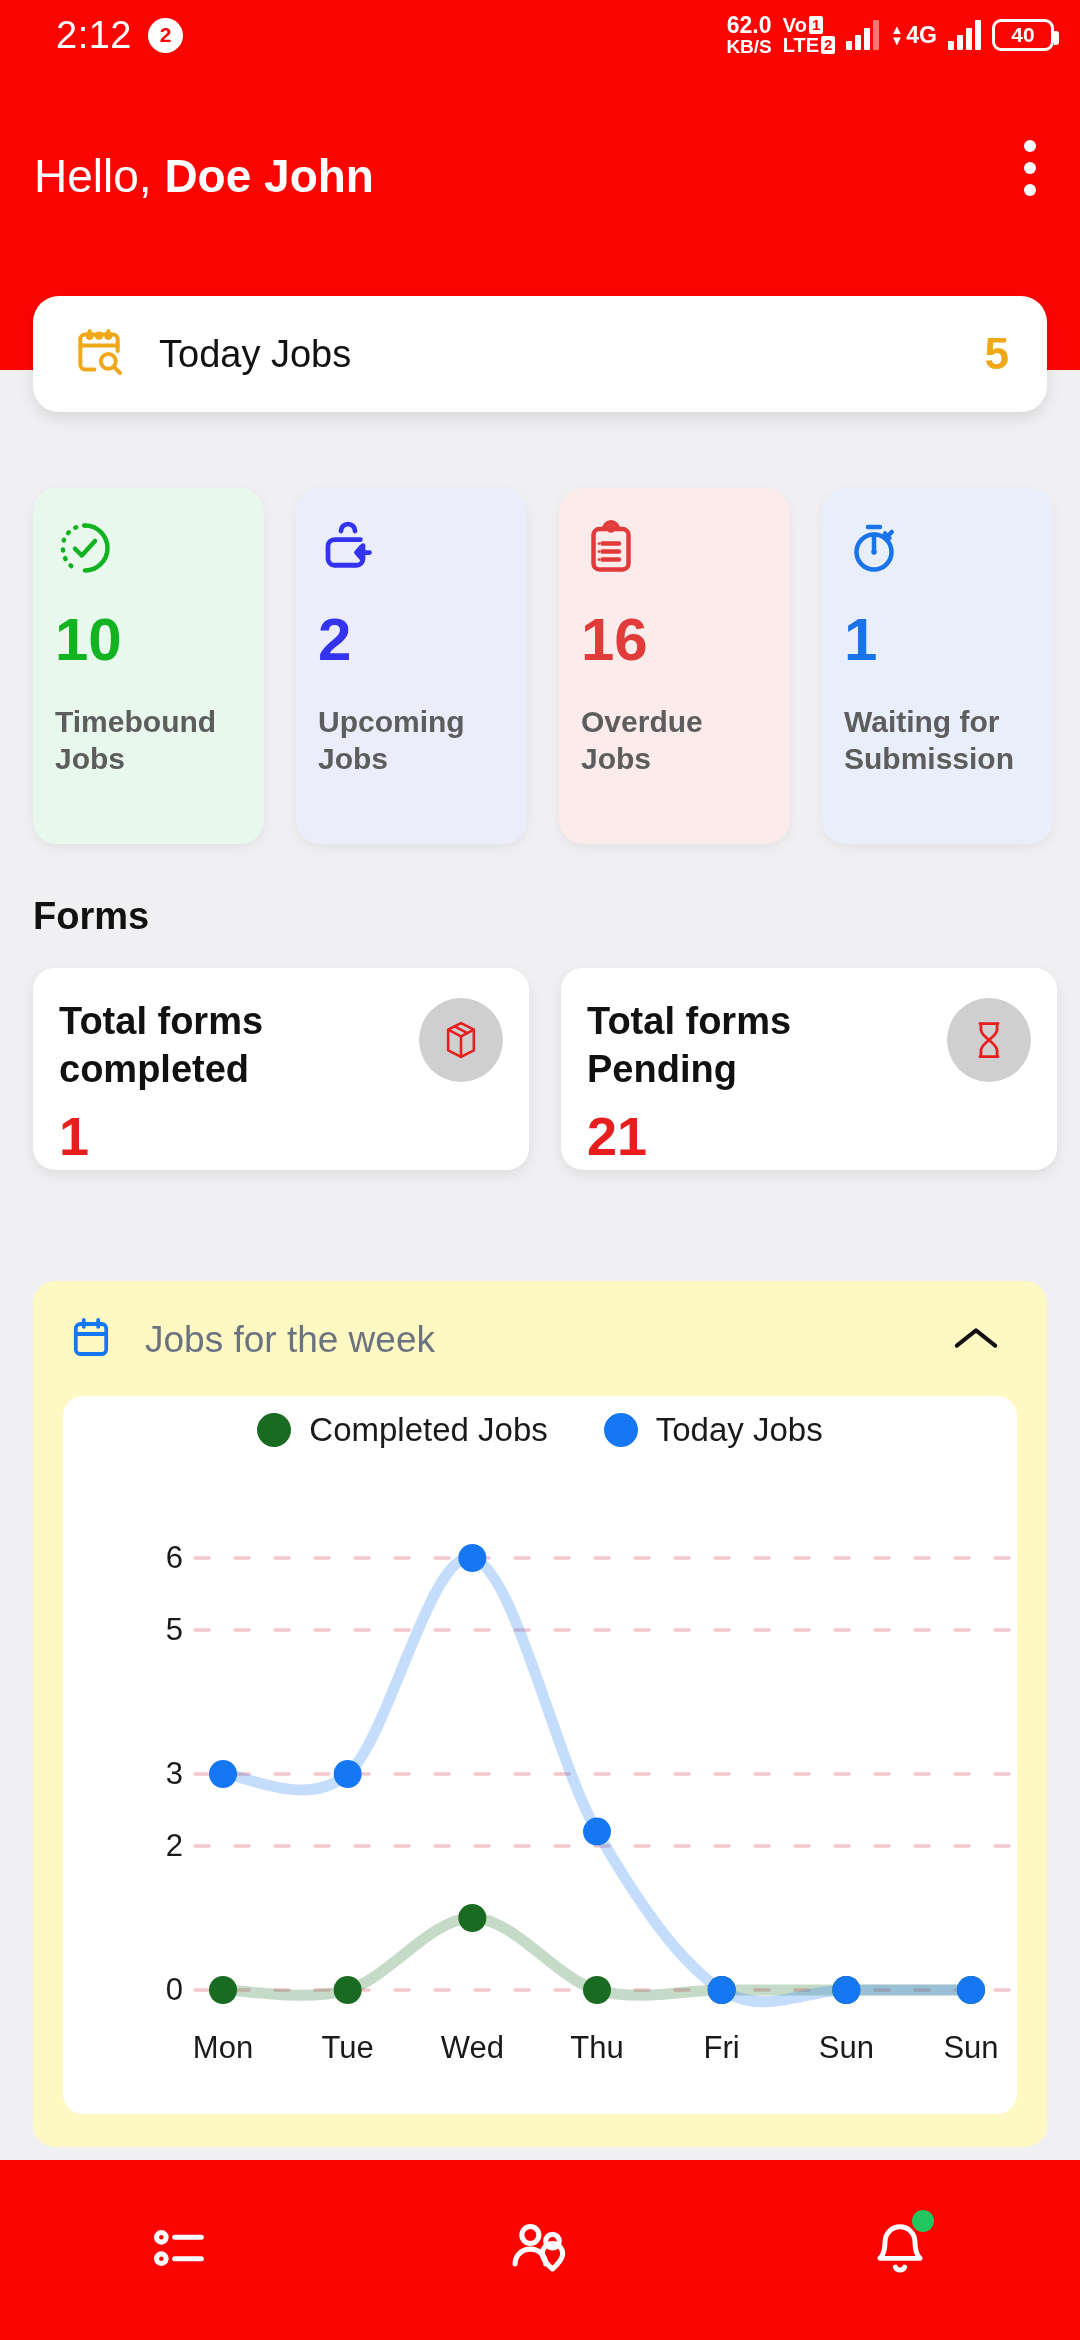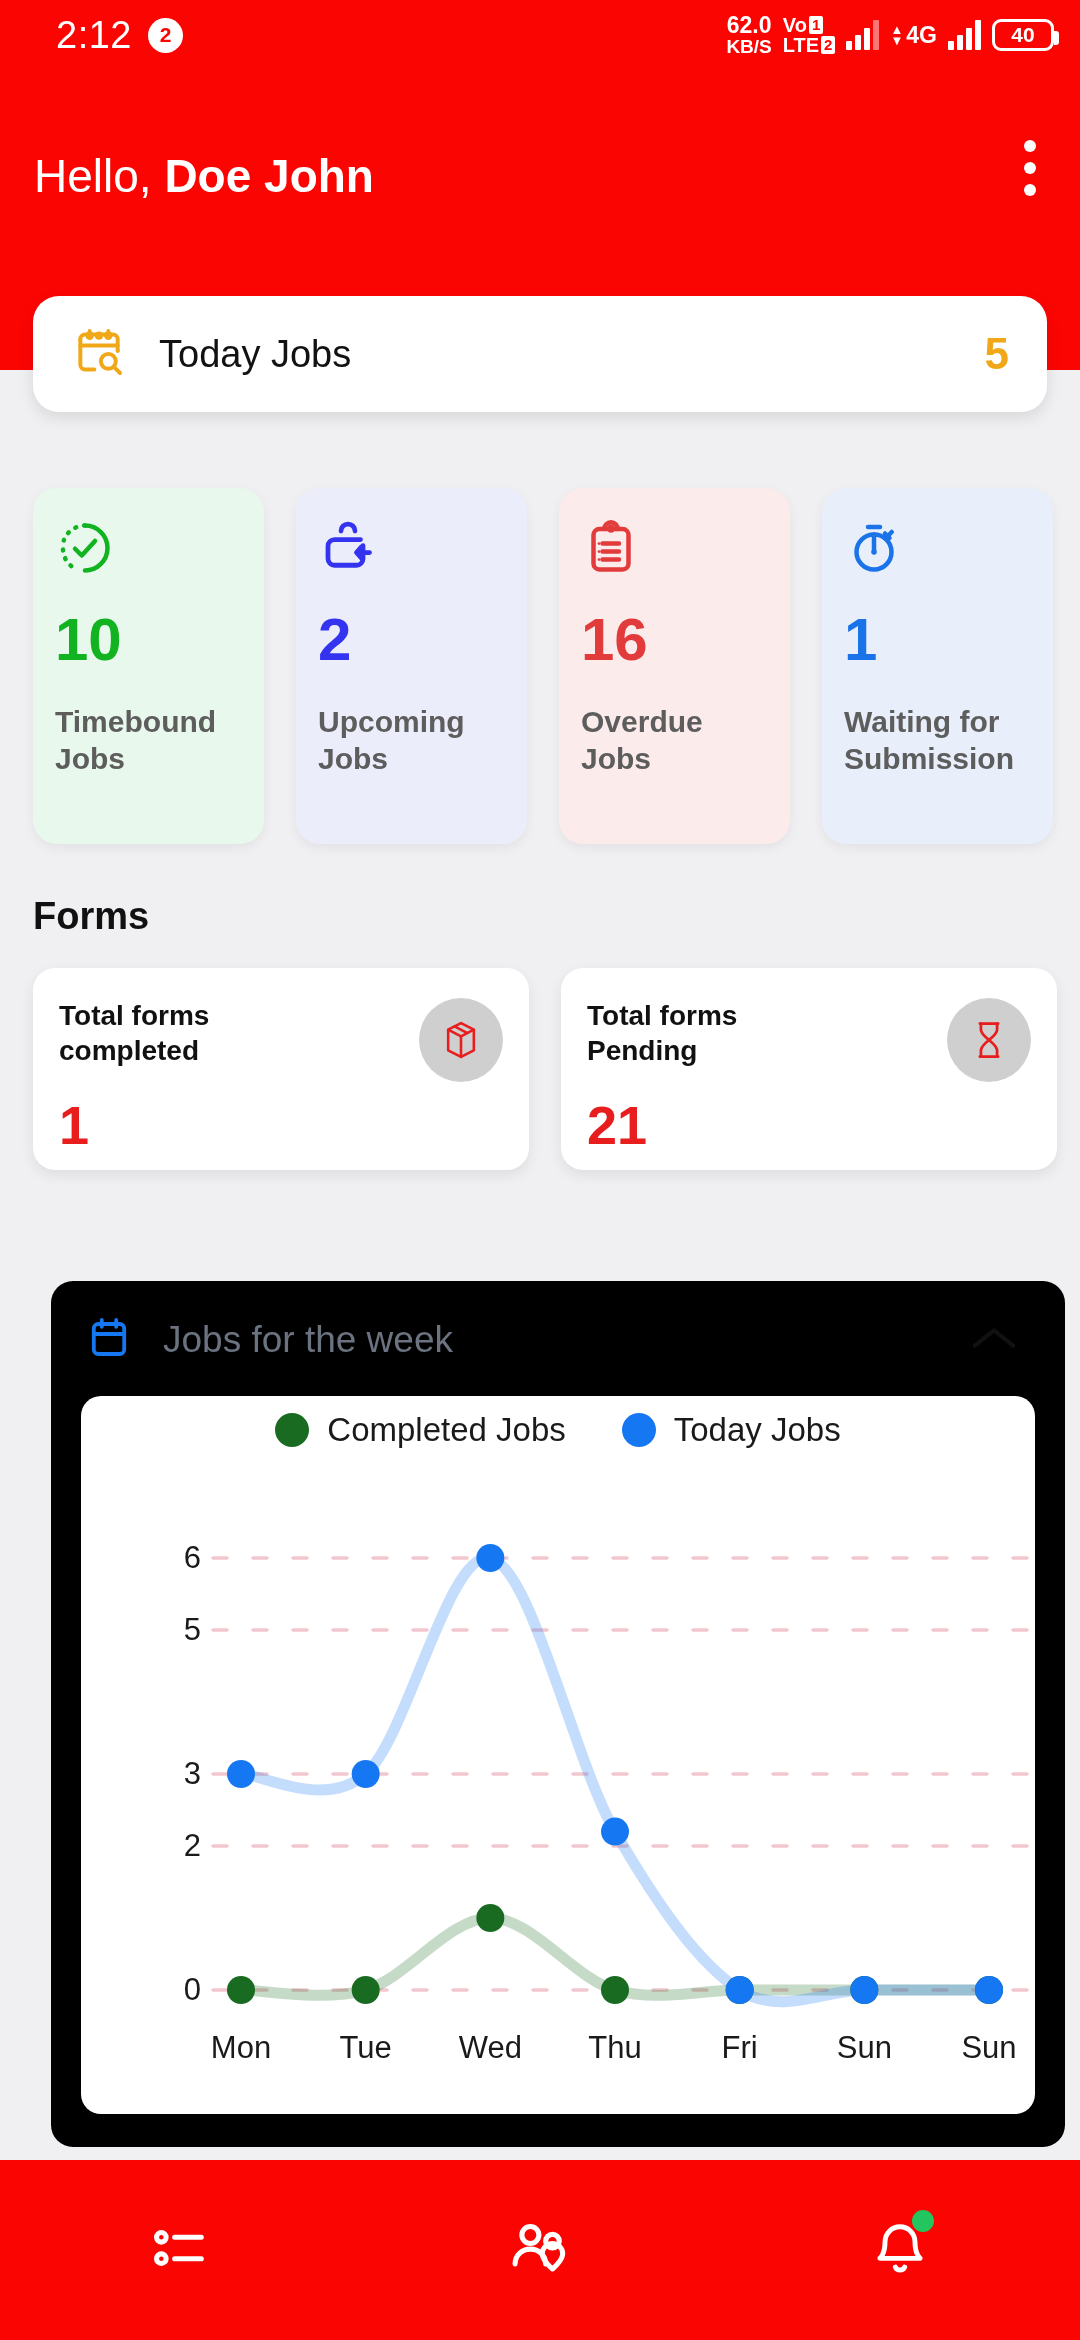--- a/index.html
+++ b/index.html
@@ -108,31 +108,31 @@
   }
   .form-card {
     position:absolute; top:968px; height:202px;
     background:#fff; border-radius:22px;
     box-shadow:0 5px 14px rgba(0,0,0,.08);
     padding:30px 26px 0 26px;
   }
   #form-card-1 { left:33px; width:496px; }
   #form-card-2 { left:561px; width:496px; }
   .form-head { display:flex; align-items:flex-start; }
-  .form-head .t { font-size:28px; font-weight:bold; color:#111; line-height:1.25; max-width:250px; }
+  .form-head .t { font-size:38px; font-weight:bold; color:#111; line-height:1.25; max-width:250px; }
   .form-circle {
     width:84px; height:84px; border-radius:50%; background:#cfcfcf;
     margin-left:auto; display:flex; align-items:center; justify-content:center;
   }
   .form-num { font-size:54px; font-weight:bold; color:#e81d1d; margin-top:12px; }
 
   
   #chart-panel {
-    position:absolute; left:51px; top:1281px; width:1014px; height:866px;
-    background:#000000; border-radius:22px;
+    position:absolute; left:33px; top:1281px; width:1014px; height:866px;
+    background:#fef9c3; border-radius:22px;
   }
   #chart-head {
     height:118px; display:flex; align-items:center; padding:0 34px;
   }
   #chart-head .title {
     font-size:37px; color:#6b7280; margin-left:30px;
   }
   #chart-chevron { margin-left:auto; padding:14px; }
   #chart-body {
     position:absolute; left:30px; top:115px; width:954px; height:718px;

